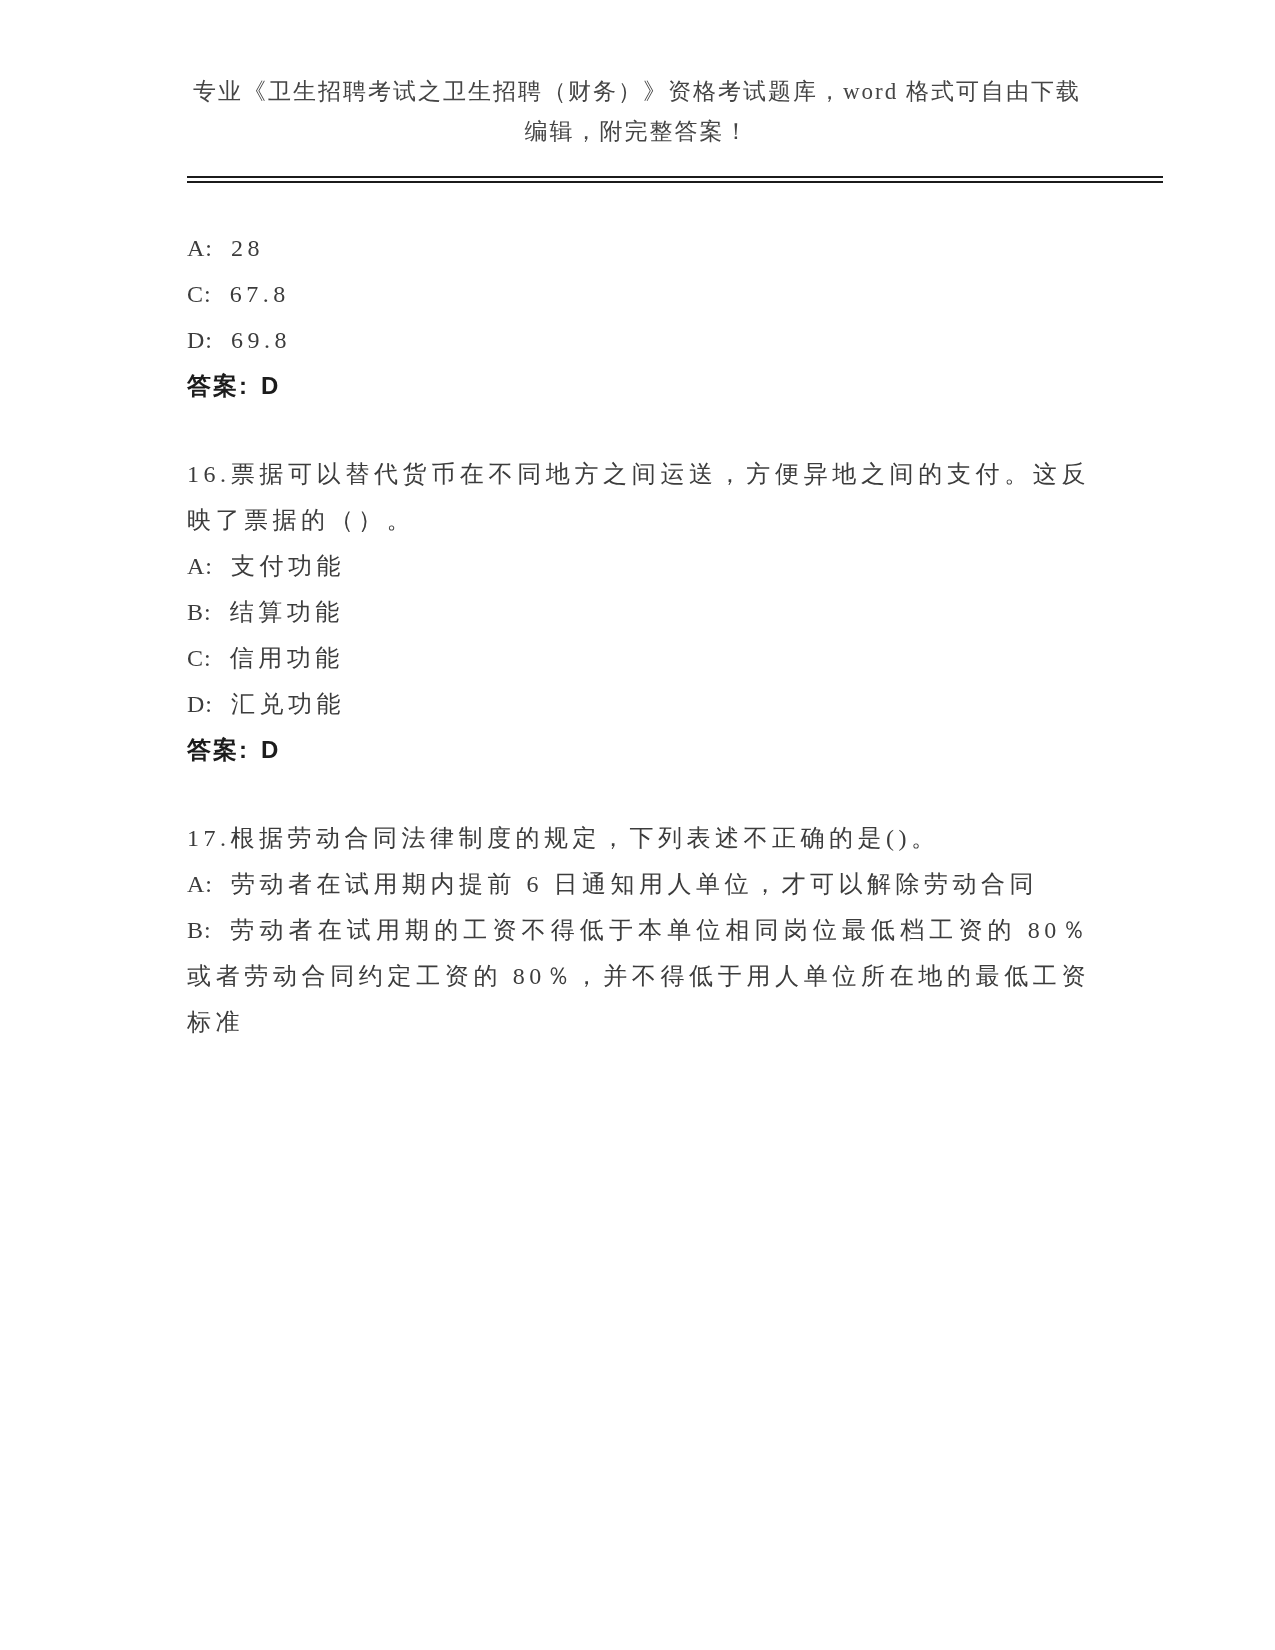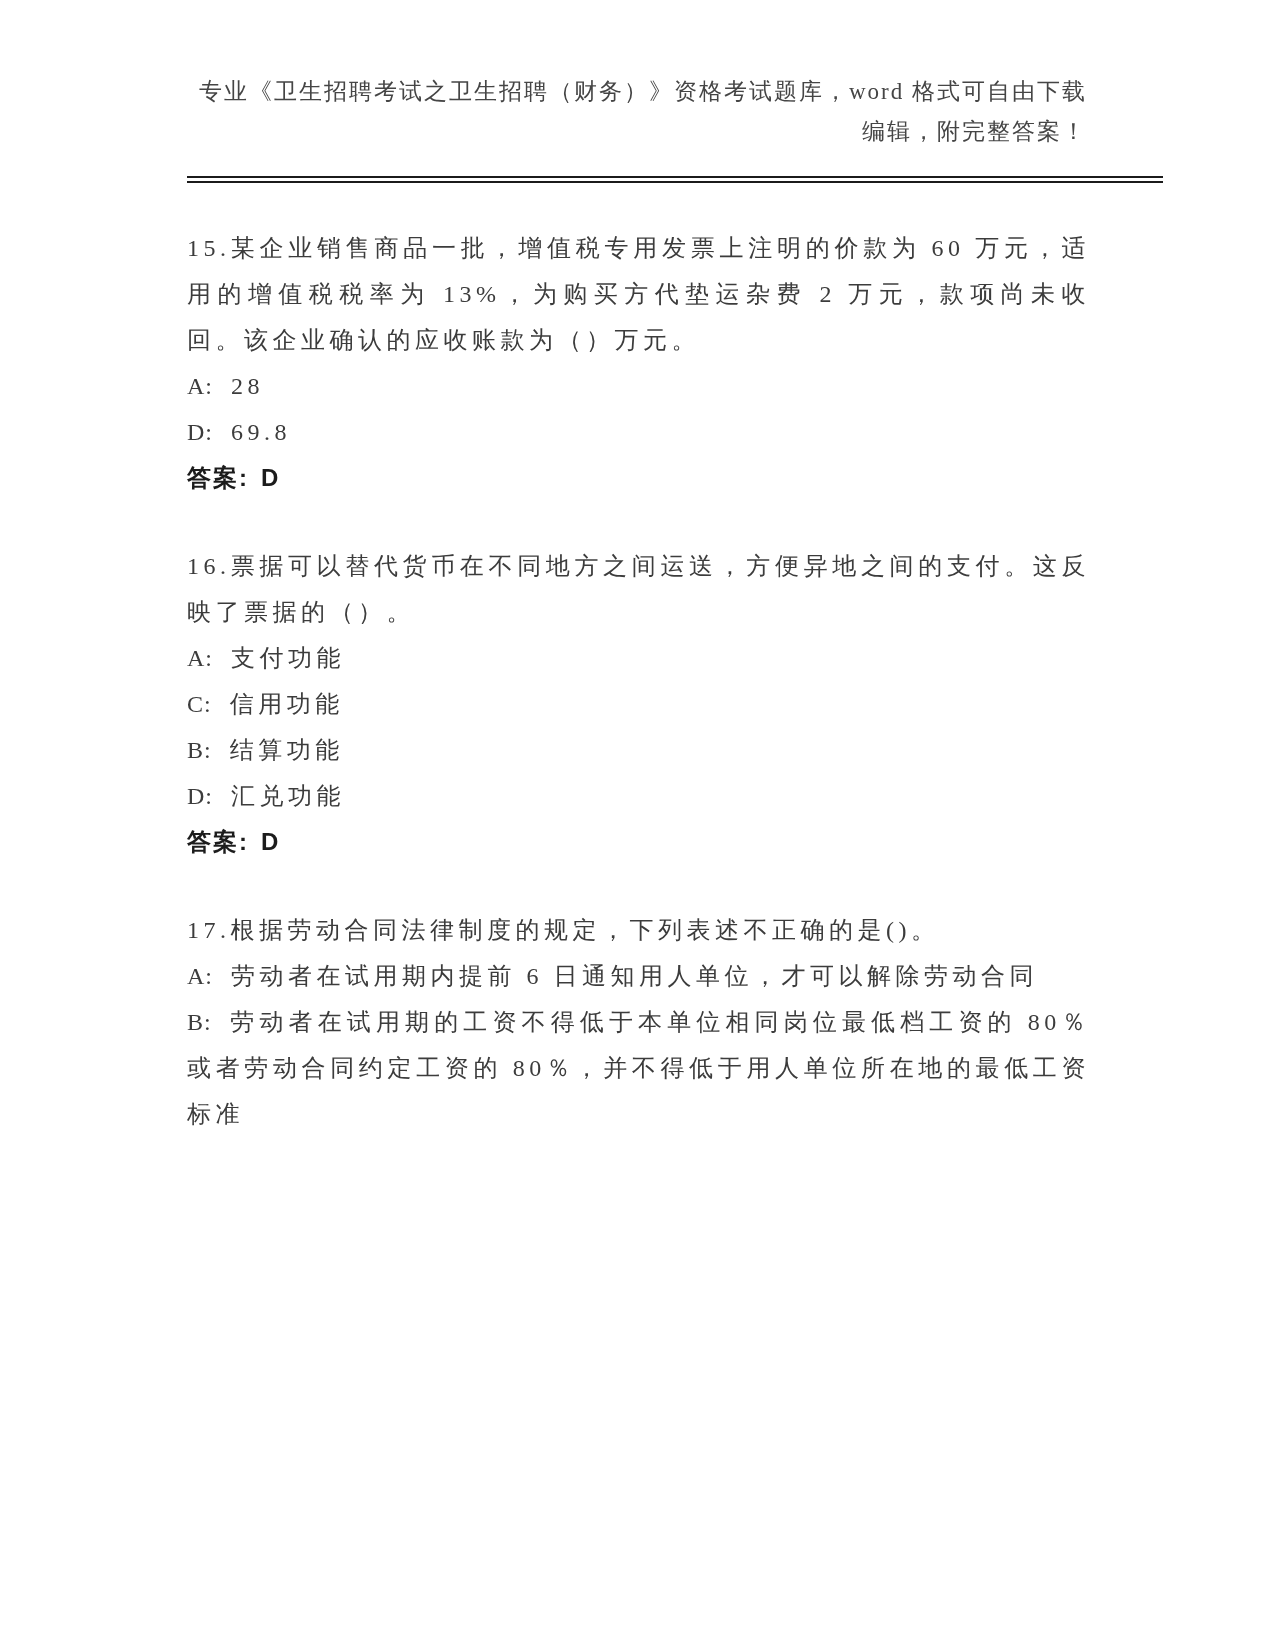--- a/index.html
+++ b/index.html
@@ -17,21 +17,21 @@
     top: 72px;
     width: 903px;
     color: #3c3c3c;
   }
   .doc-header {
     font-size: 23px;
     line-height: 40px;
     letter-spacing: 2px;
     width: 900px;
     color: #454545;
-    text-align: right;
+    text-align: center;
   }
   .separator {
     margin-top: 24px;
     width: 976px; 
     height: 7px;
     border-top: 2px solid #1b1b1b;
     border-bottom: 2px solid #1b1b1b;
   }
   .question { margin-top: 42px; }
   .question.first { margin-top: 14px; }
@@ -67,42 +67,44 @@
 <body>
 
 <div class="page-content">
 
   <div class="doc-header">专业《卫生招聘考试之卫生招聘（财务）》资格考试题库，word 格式可自由下载编辑，附完整答案！</div>
 
   <div class="separator"></div>
 
 
   <section class="question">
-    <p class="q-text">15.某企业销售商品一批，增值税专用发票上注明的价款为 60 万元，适用的增值税税率为 13%，为购买方代垫运杂费 2 万元，款项尚未收回。该企业确认的应收账款为（）万元。</p>
     <div class="opt">
       <span class="opt-label">A:</span><span class="opt-text">28</span>
+    </div>
+    <div class="opt">
+      <span class="opt-label">C:</span><span class="opt-text">67.8</span>
     </div>
     <div class="opt">
       <span class="opt-label">D:</span><span class="opt-text">69.8</span>
     </div>
     <div class="answer">
       <span class="answer-label">答案:</span><span class="answer-value">D</span>
     </div>
   </section>
 
   <section class="question">
     <p class="q-text">16.票据可以替代货币在不同地方之间运送，方便异地之间的支付。这反映了票据的（）。</p>
     <div class="opt">
       <span class="opt-label">A:</span><span class="opt-text">支付功能</span>
     </div>
     <div class="opt">
-      <span class="opt-label">C:</span><span class="opt-text">信用功能</span>
+      <span class="opt-label">B:</span><span class="opt-text">结算功能</span>
     </div>
     <div class="opt">
-      <span class="opt-label">B:</span><span class="opt-text">结算功能</span>
+      <span class="opt-label">C:</span><span class="opt-text">信用功能</span>
     </div>
     <div class="opt">
       <span class="opt-label">D:</span><span class="opt-text">汇兑功能</span>
     </div>
     <div class="answer">
       <span class="answer-label">答案:</span><span class="answer-value">D</span>
     </div>
   </section>
 
   <section class="question">

